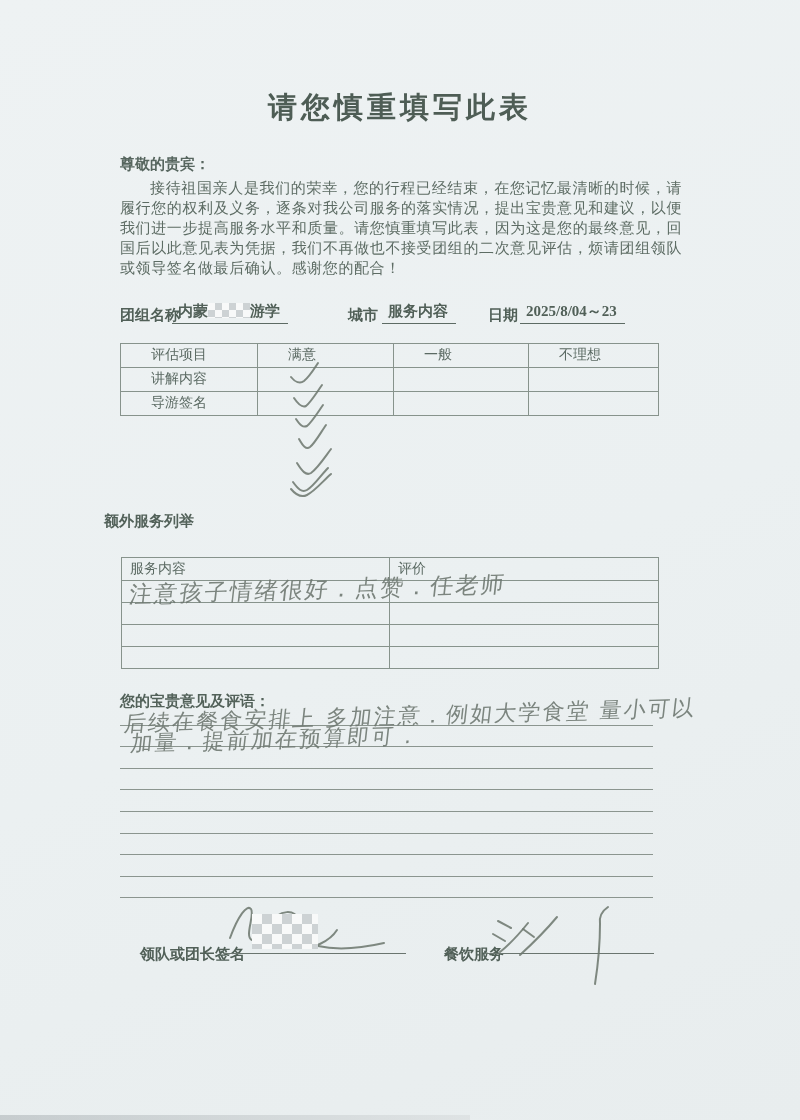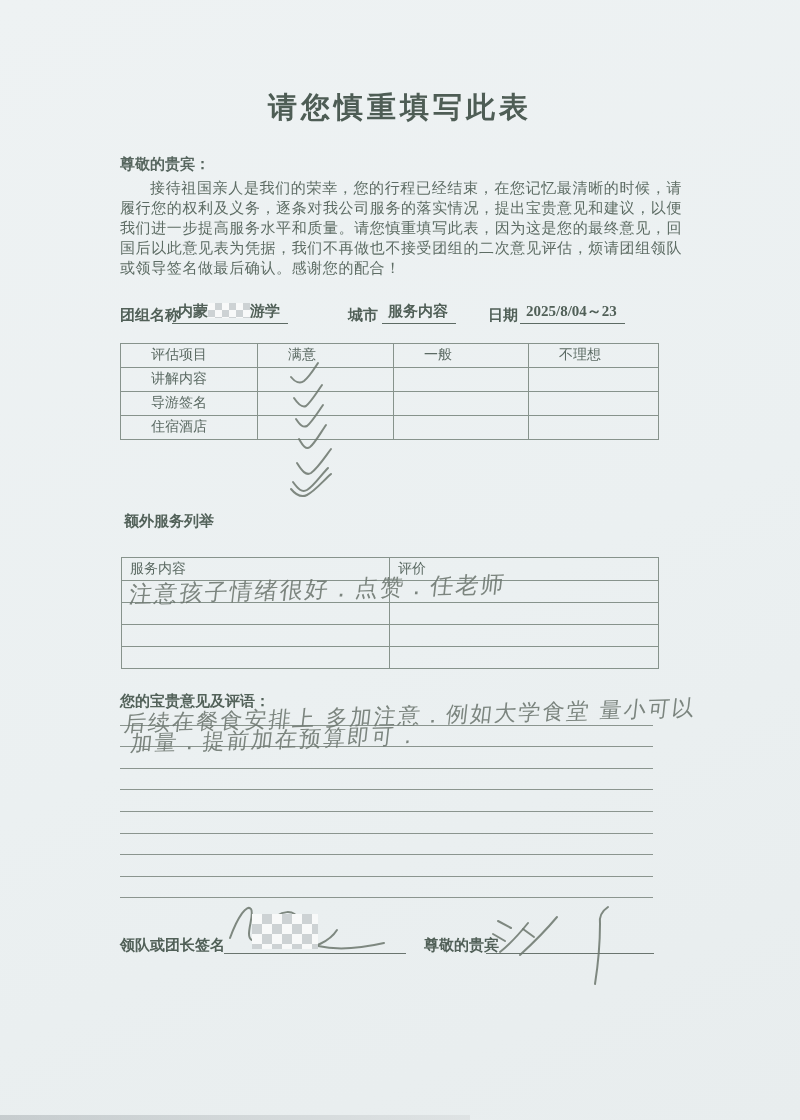--- a/index.html
+++ b/index.html
@@ -44,21 +44,21 @@
   .ruled .line{height:20.6px;border-bottom:1px solid #8b958f;}
   .hand{
     position:absolute;font-family:"DejaVu Sans",sans-serif;color:#6d7770;
     transform:skewX(-8deg) rotate(-1.6deg);letter-spacing:2px;opacity:.88;
     white-space:nowrap;z-index:4;
   }
   .hand.services{left:130px;top:574px;font-size:23px;}
   .hand.c1{left:125px;top:701px;font-size:22px;}
   .hand.c2{left:131px;top:725px;font-size:22px;}
   .sig-row{position:absolute;top:936px;left:0;width:800px;font-size:15px;font-weight:bold;color:#516058;}
-  .sig-label{position:absolute;top:0;}
+  .sig-label{position:absolute;top:9px;margin-left:20px;}
   .sig-line{position:absolute;top:1px;height:16px;border-bottom:1.2px solid #6a756f;}
   .ink-overlay{position:absolute;left:0;top:0;width:800px;height:1120px;z-index:5;pointer-events:none;}
   .ink-overlay path{fill:none;stroke:#6e786fdd;stroke-width:2;stroke-linecap:round;stroke-linejoin:round;}
   .scan-edge{
     position:absolute;left:0;bottom:0;width:470px;height:5px;
     background:linear-gradient(to right,#a9b0b3,#d6dadb);opacity:.55;
   }
 </style>
 </head>
 <body>
@@ -98,30 +98,24 @@
           <td></td>
           <td></td>
           <td></td>
         </tr>
     <tr>
           <td>导游签名</td>
           <td></td>
           <td></td>
           <td></td>
         </tr>
-    <tr>
-          <td>住宿酒店</td>
-          <td></td>
-          <td></td>
-          <td></td>
-        </tr>
   </tbody>
     </table>
 
-  <div class="section-label" style="left:124px;top:512px">额外服务列举</div>
+  <div class="section-label" style="left:104px;top:512px">额外服务列举</div>
 
   <table class="services-table">
     <colgroup>
         <col style="width:268px">
         <col style="width:269px">
       </colgroup>
     <tbody>
         <tr>
       <th>服务内容</th>
       <th>评价</th>
@@ -160,21 +154,21 @@
     <div class="line"></div>
     <div class="line"></div>
   </div>
 
   <span class="hand c1">后续在餐食安排上 多加注意．例如大学食堂 量小可以</span>
   <span class="hand c2">加量．提前加在预算即可 .</span>
 
   <div class="sig-row">
     <span class="sig-label" style="left:120px">领队或团长签名</span>
     <span class="sig-line" style="left:224px;width:182px"></span>
-    <span class="sig-label" style="left:424px">尊敬的贵宾</span>
+    <span class="sig-label" style="left:424px">餐饮服务</span>
     <span class="sig-line" style="left:486px;width:168px"></span>
   </div>
 
   <div class="mosaic sig"></div>
 
   <svg class="ink-overlay" viewBox="0 0 800 1120" xmlns="http://www.w3.org/2000/svg">
 
     <path d="M291,377 C295,382 300,384 304,381 C310,376 314,369 318,363"></path>
     <path d="M294,398 C298,404 302,408 306,406 C311,402 317,392 322,385"></path>
     <path d="M296,419 C300,425 303,428 307,426 C312,422 318,412 323,405"></path>

